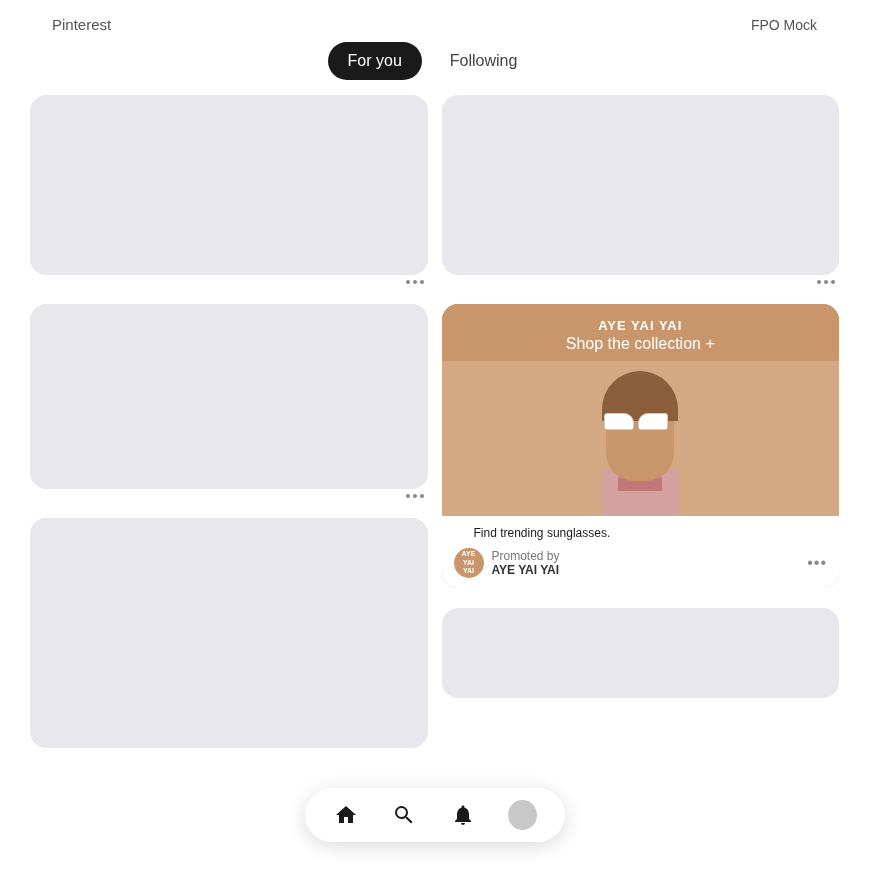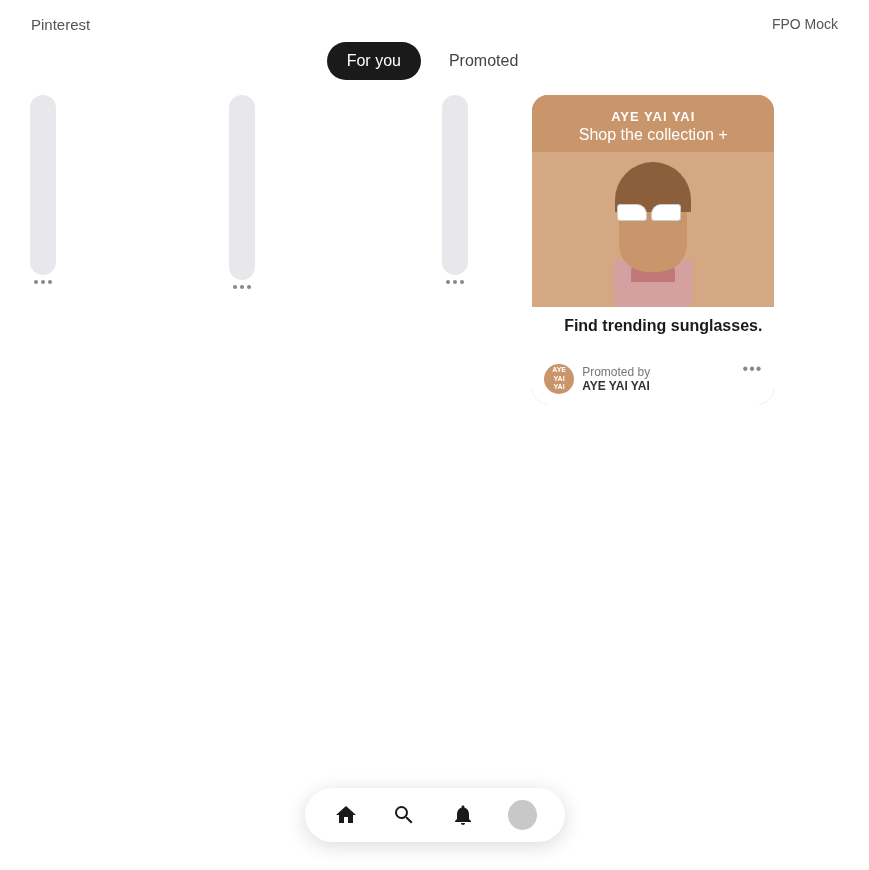--- a/index.html
+++ b/index.html
@@ -9,22 +9,22 @@
       background: #ffffff;
       font-family: -apple-system, BlinkMacSystemFont, 'Segoe UI', sans-serif;
       overflow: hidden;
       position: relative;
     }
 
     
     .header {
       display: flex;
       justify-content: space-between;
-      align-items: flex-start;
-      padding: 16px 31px;
+      align-items: flex-end;
+      padding: 16px 52px;
       position: absolute;
       top: 0;
       left: 0;
       right: 0;
     }
     .header-logo {
       font-size: 15px;
       color: #555;
       font-weight: 400;
     }
@@ -111,36 +111,35 @@
       align-items: center;
       justify-content: flex-start;
       padding-top: 10px;
     }
 
     .ad-footer {
       background: #fff;
       padding: 10px 12px;
     }
     .ad-find-text {
-      font-size: 16px;
-      font-weight: 700;
+      font-size: 12px;
+      font-weight: 400;
       color: #1a1a1a;
       padding-left: 20px;
     }
     .ad-promoted-row {
       display: flex;
       align-items: center;
       justify-content: space-between;
       margin-top: 8px;
     }
     .ad-promoted-left {
       display: flex;
       align-items: center;
       gap: 8px;
-      margin-top: 21px;
     }
     .ad-avatar {
       width: 30px;
       height: 30px;
       border-radius: 50%;
       background: #c9956a;
       display: flex;
       align-items: center;
       justify-content: center;
       font-size: 7px;
@@ -199,23 +198,22 @@
     .nav-avatar {
       width: 30px;
       height: 30px;
       border-radius: 50%;
       background: #c8c8c8;
     }
 
     
     .col {
       display: flex;
-      flex-direction: row;
-      gap: 28px;
-      justify-content: space-between;
+      flex-direction: column;
+      gap: 20px;
     }
     .cols-container {
       position: absolute;
       top: 95px;
       left: 30px;
       right: 30px;
       display: grid;
       grid-template-columns: 1fr 1fr;
       gap: 14px;
     }
@@ -249,21 +247,21 @@
 </head>
 <body>
 
 <div class="header">
   <span class="header-logo">Pinterest</span>
   <span class="header-fpo">FPO Mock</span>
 </div>
 
 <div class="tab-bar">
   <button class="tab active">For you</button>
-  <button class="tab">Promoted</button>
+  <button class="tab">Following</button>
 </div>
 
 <div class="cols-container">
 
   <div class="col">
 
     <div class="pin-wrapper">
       <div class="pin-block h180"></div>
       <div class="dots-row">
         <span></span>

